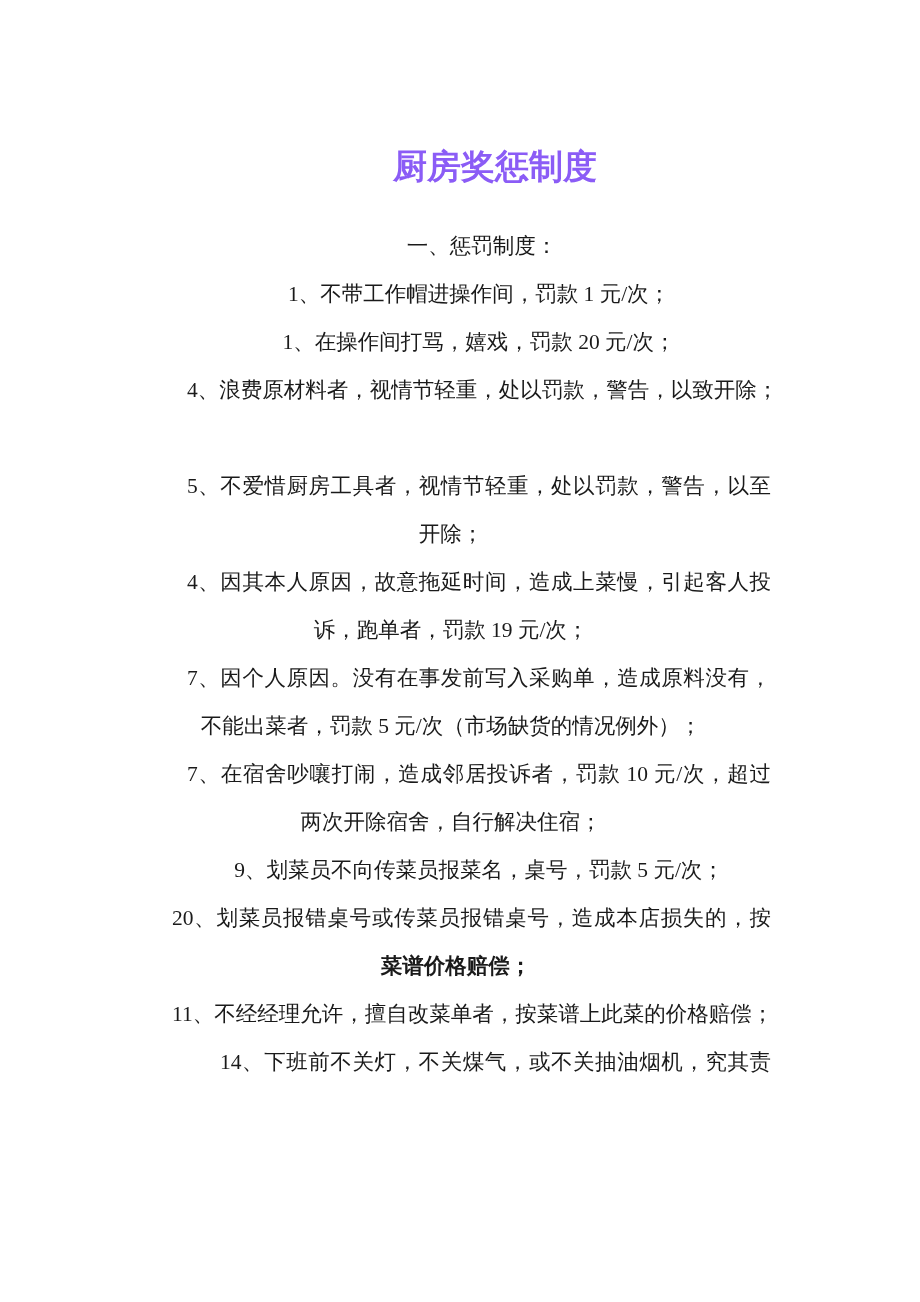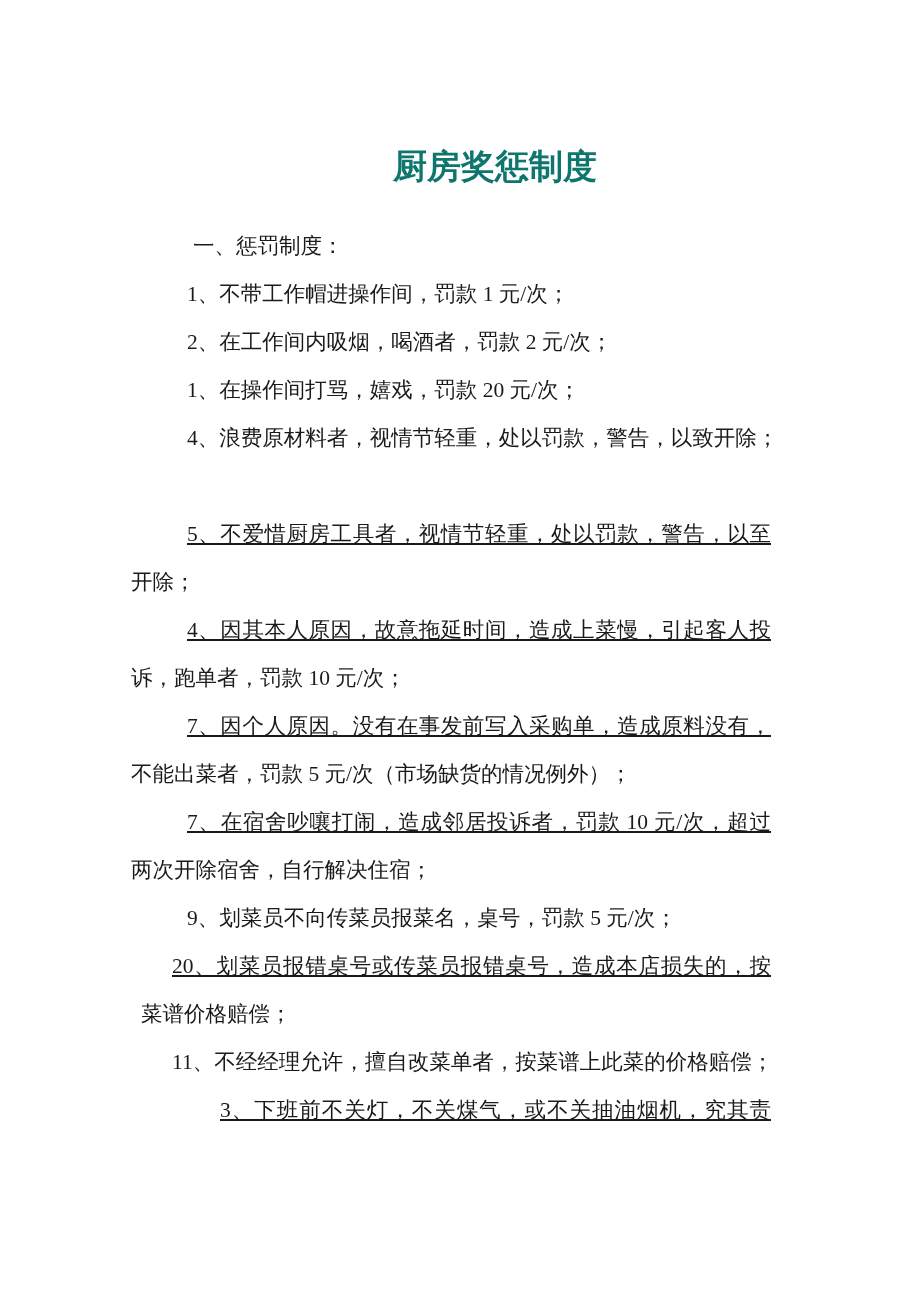--- a/index.html
+++ b/index.html
@@ -16,86 +16,84 @@
     position: absolute;
     top: 145px;
     left: 0;
     width: 920px;
     padding-left: 70px;
     box-sizing: border-box;
     text-align: center;
     font-size: 34px;
     font-weight: bold;
     line-height: 44px;
-    color: #0f766e;
+    color: #8b5cf6;
     white-space: nowrap;
   }
   .doc-body {
     position: absolute;
     top: 222px;
     left: 131px;
     width: 640px;
   }
   .line {
     font-size: 21.5px;
     line-height: 48px;
     white-space: nowrap;
-    text-align: left;
+    text-align: center;
   }
   
   .fi62 { padding-left: 62px; }
   .fi56 { padding-left: 56px; }
   .fi41 { padding-left: 41px; }
   .fi89 { padding-left: 89px; }
-  .fi10 { padding-left: 10px; }
+  .fi10 { padding-left: 10px; font-weight: bold; }
   
   .just {
     white-space: normal;
     text-align: justify;
     text-align-last: justify;
-    text-decoration: underline;
   }
   .spacer { height: 48px; }
 </style>
 </head>
 <body>
 
 <div class="page">
 
   <div class="doc-title">厨房奖惩制度</div>
 
   <div class="doc-body">
 
     <div class="line fi62">一、惩罚制度：</div>
 
     <div class="line fi56">1、不带工作帽进操作间，罚款 1 元/次；</div>
 
-    <div class="line fi56">2、在工作间内吸烟，喝酒者，罚款 2 元/次；</div>
 
     <div class="line fi56">1、在操作间打骂，嬉戏，罚款 20 元/次；</div>
 
     <div class="line fi56">4、浪费原材料者，视情节轻重，处以罚款，警告，以致开除；</div>
 
     <div class="spacer"></div>
 
     <div class="line fi56 just">5、不爱惜厨房工具者，视情节轻重，处以罚款，警告，以至</div>
     <div class="line">开除；</div>
 
     <div class="line fi56 just">4、因其本人原因，故意拖延时间，造成上菜慢，引起客人投</div>
-    <div class="line">诉，跑单者，罚款 10 元/次；</div>
+    <div class="line">诉，跑单者，罚款 19 元/次；</div>
 
     <div class="line fi56 just">7、因个人原因。没有在事发前写入采购单，造成原料没有，</div>
     <div class="line">不能出菜者，罚款 5 元/次（市场缺货的情况例外）；</div>
 
     <div class="line fi56 just">7、在宿舍吵嚷打闹，造成邻居投诉者，罚款 10 元/次，超过</div>
     <div class="line">两次开除宿舍，自行解决住宿；</div>
 
     <div class="line fi56">9、划菜员不向传菜员报菜名，桌号，罚款 5 元/次；</div>
 
     <div class="line fi41 just">20、划菜员报错桌号或传菜员报错桌号，造成本店损失的，按</div>
     <div class="line fi10">菜谱价格赔偿；</div>
 
     <div class="line fi41">11、不经经理允许，擅自改菜单者，按菜谱上此菜的价格赔偿；</div>
 
-    <div class="line fi89 just">3、下班前不关灯，不关煤气，或不关抽油烟机，究其责</div>
+    <div class="line fi89 just">14、下班前不关灯，不关煤气，或不关抽油烟机，究其责</div>
 
   </div>
 </div>
 
 </body></html>

